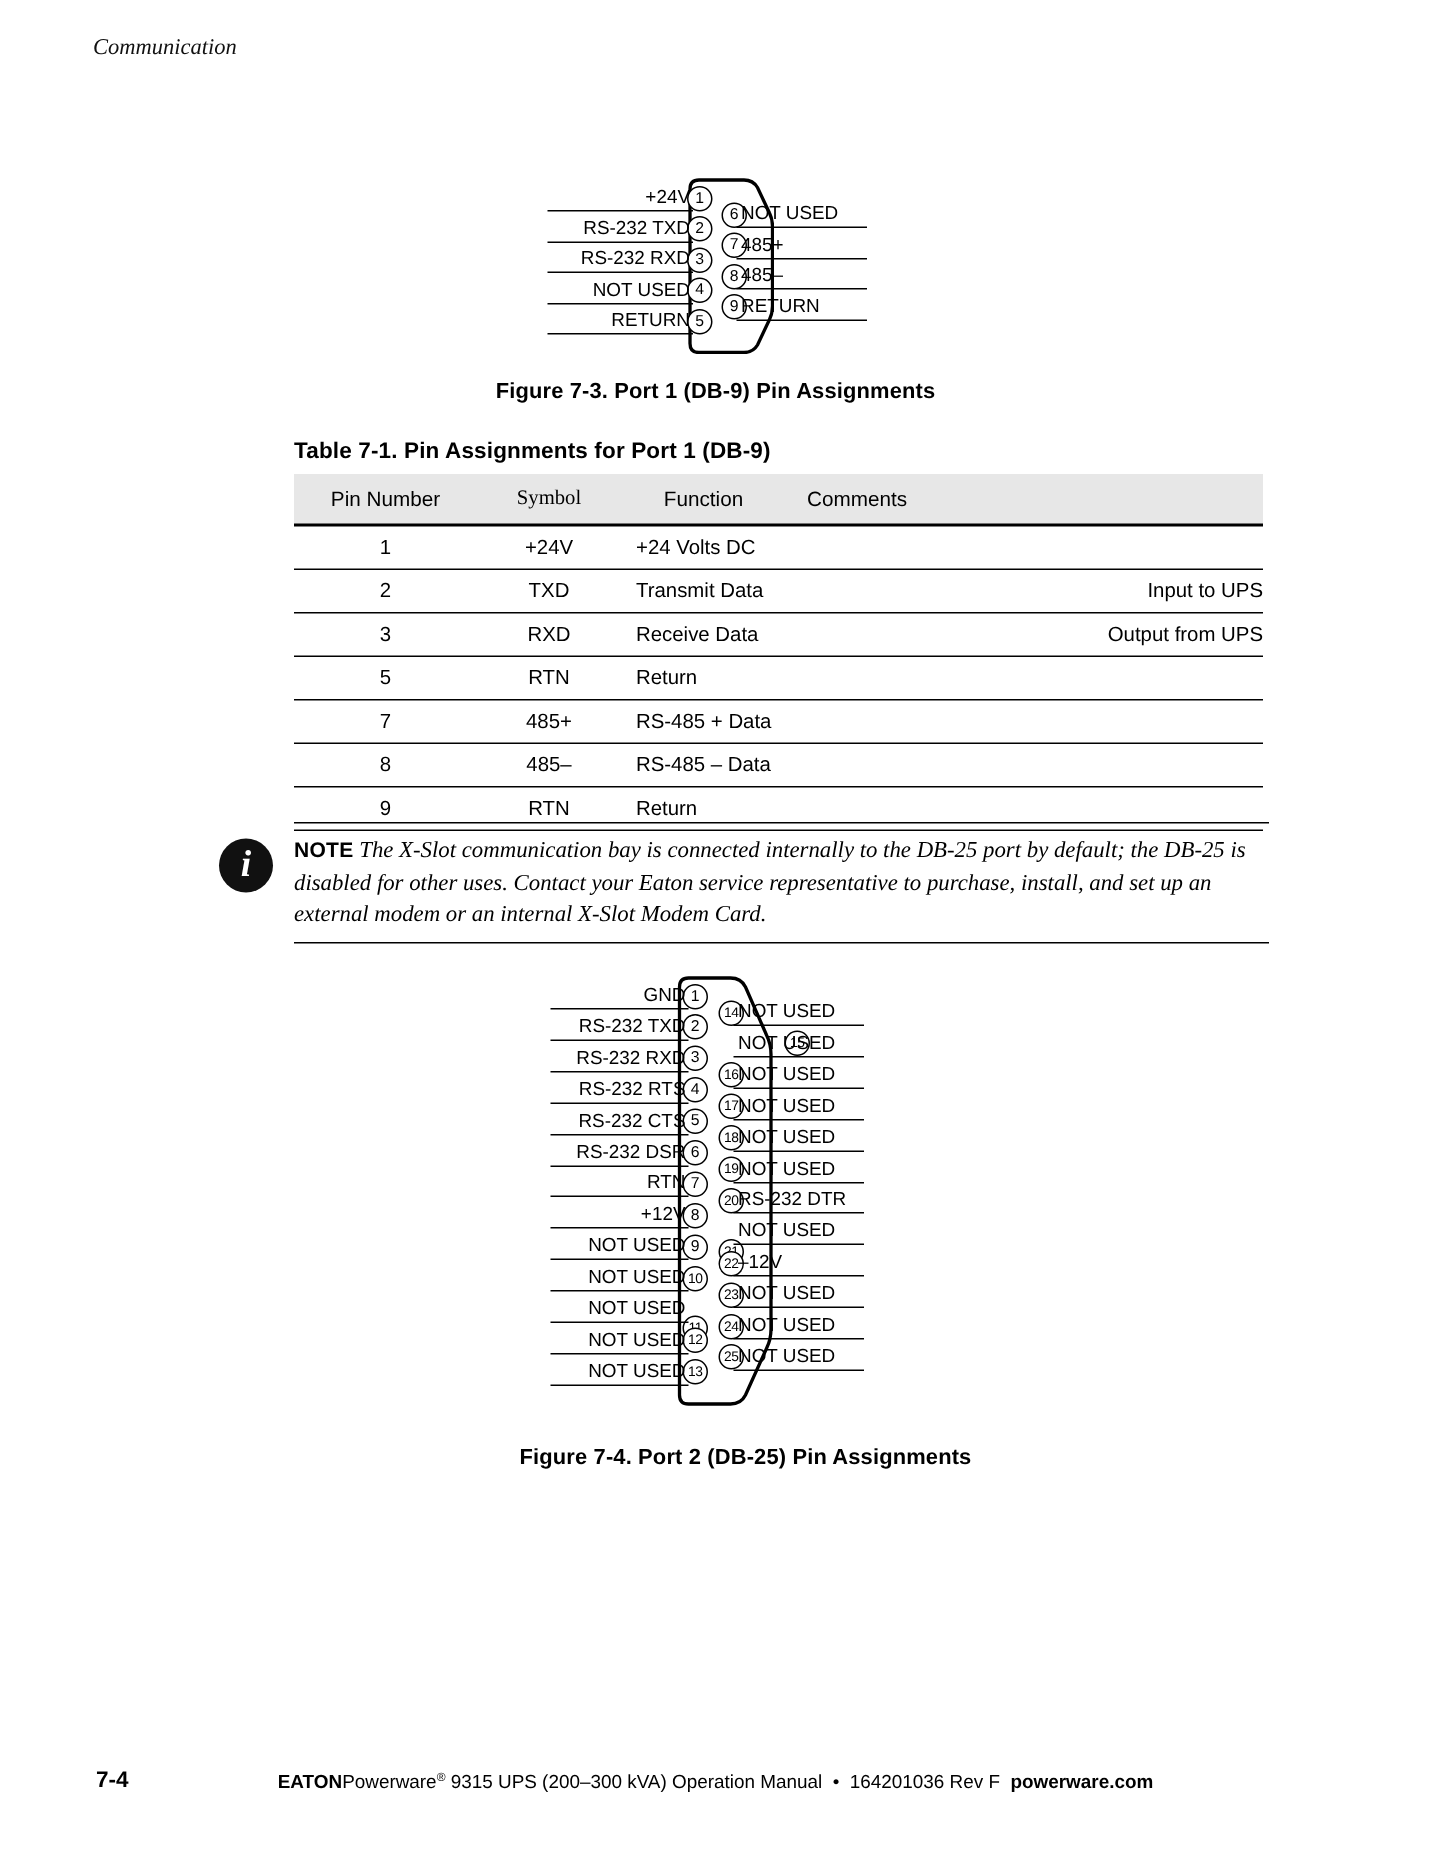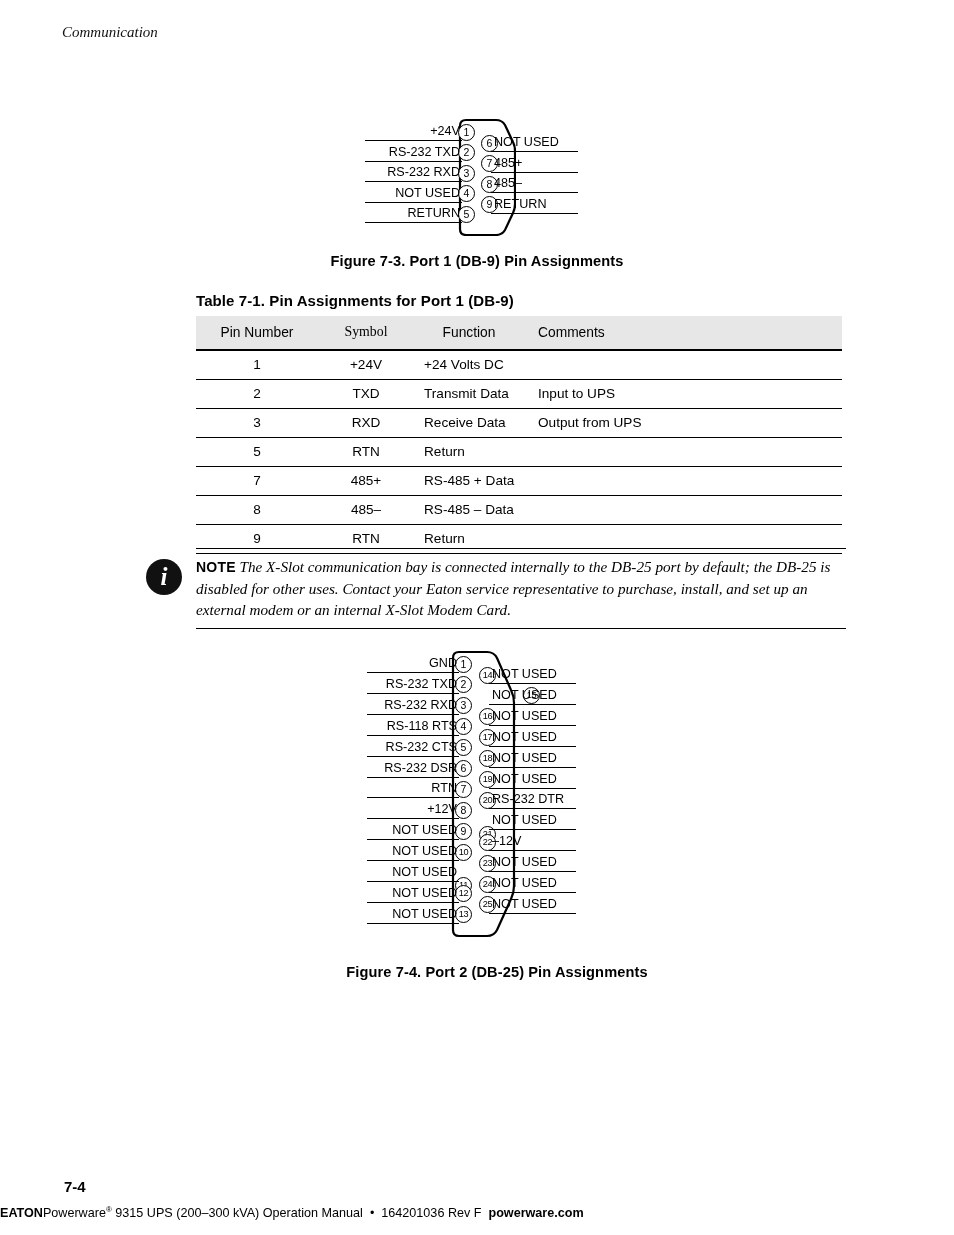--- a/index.html
+++ b/index.html
@@ -104,21 +104,21 @@
   table.pin-table thead th.c-comments { text-align: left; padding-left: 14px; }
   table.pin-table tbody td {
     border-top: 1.3px solid #000;
     padding: 6px 0 7px 0;
     text-align: center;
     vertical-align: middle;
   }
   table.pin-table tbody tr:first-child td { border-top: 2.2px solid #000; }
   table.pin-table tbody tr:last-child td { border-bottom: 1.3px solid #000; }
   table.pin-table td.c-func { text-align: left; padding-left: 10px; }
-  table.pin-table td.c-comments { text-align: left; padding-left: 14px; }
+  table.pin-table td.c-comments { text-align: right; padding-left: 14px; }
   .col-pin { width: 122px; }
   .col-sym { width: 96px; font-family: Liberation Serif, serif; }
   .col-func { width: 110px; }
 
   
   .note-wrap { position: absolute; left: 146px; top: 548px; width: 700px; }
   .note-rule { height: 0; border-top: 1.4px solid #000; margin-left: 50px; width: 650px; }
   .note-body { display: flex; align-items: flex-start; padding-top: 6px; padding-bottom: 7px; }
   .note-icon {
     width: 36px; height: 36px;
@@ -152,21 +152,21 @@
   }
 
   
   .footer { position: absolute; left: 0; top: 1178px; width: 954px; }
   .footer-page {
     position: absolute; left: 64px; top: 0;
     font-size: 15px; font-weight: bold;
   }
   .footer-center {
     position: absolute; left: 0; top: 2px; width: 954px;
-    font-size: 12.6px; margin-top: 25px;
+    text-align: center; font-size: 12.6px;
   }
   .footer-center .f-eaton { font-weight: bold; }
   .footer-center .f-site { font-weight: bold; }
   .footer-center sup { font-size: 8px; vertical-align: super; }
 </style>
 </head>
 <body>
 
 <div class="page-header">Communication</div>
 
@@ -296,21 +296,21 @@
       <div class="lead" style="left: 367px; width: 92px; top: 22px; bottom: auto;"></div>
       <div class="lbl lbl-left" style="inset: 7px 497px auto auto;">GND</div>
       <div class="pin" style="left: 455px; top: 26.4px;">2</div>
       <div class="lead" style="left: 367px; width: 92px; top: 42.9px; bottom: auto;"></div>
       <div class="lbl lbl-left" style="inset: 27.9px 497px auto auto;">RS-232 TXD</div>
       <div class="pin" style="left: 455px; top: 47.3px;">3</div>
       <div class="lead" style="left: 367px; width: 92px; top: 63.8px; bottom: auto;"></div>
       <div class="lbl lbl-left" style="inset: 48.8px 497px auto auto;">RS-232 RXD</div>
       <div class="pin" style="left: 455px; top: 68.2px;">4</div>
       <div class="lead" style="left: 367px; width: 92px; top: 84.7px; bottom: auto;"></div>
-      <div class="lbl lbl-left" style="inset: 69.7px 497px auto auto;">RS-118 RTS</div>
+      <div class="lbl lbl-left" style="inset: 69.7px 497px auto auto;">RS-232 RTS</div>
       <div class="pin" style="left: 455px; top: 89.1px;">5</div>
       <div class="lead" style="left: 367px; width: 92px; top: 105.6px; bottom: auto;"></div>
       <div class="lbl lbl-left" style="inset: 90.6px 497px auto auto;">RS-232 CTS</div>
       <div class="pin" style="left: 455px; top: 110px;">6</div>
       <div class="lead" style="left: 367px; width: 92px; top: 126.5px; bottom: auto;"></div>
       <div class="lbl lbl-left" style="inset: 111.5px 497px auto auto;">RS-232 DSR</div>
       <div class="pin" style="left: 455px; top: 130.9px;">7</div>
       <div class="lead" style="left: 367px; width: 92px; top: 147.4px; bottom: auto;"></div>
       <div class="lbl lbl-left" style="inset: 132.4px 497px auto auto;">RTN</div>
       <div class="pin" style="left: 455px; top: 151.8px;">8</div>

